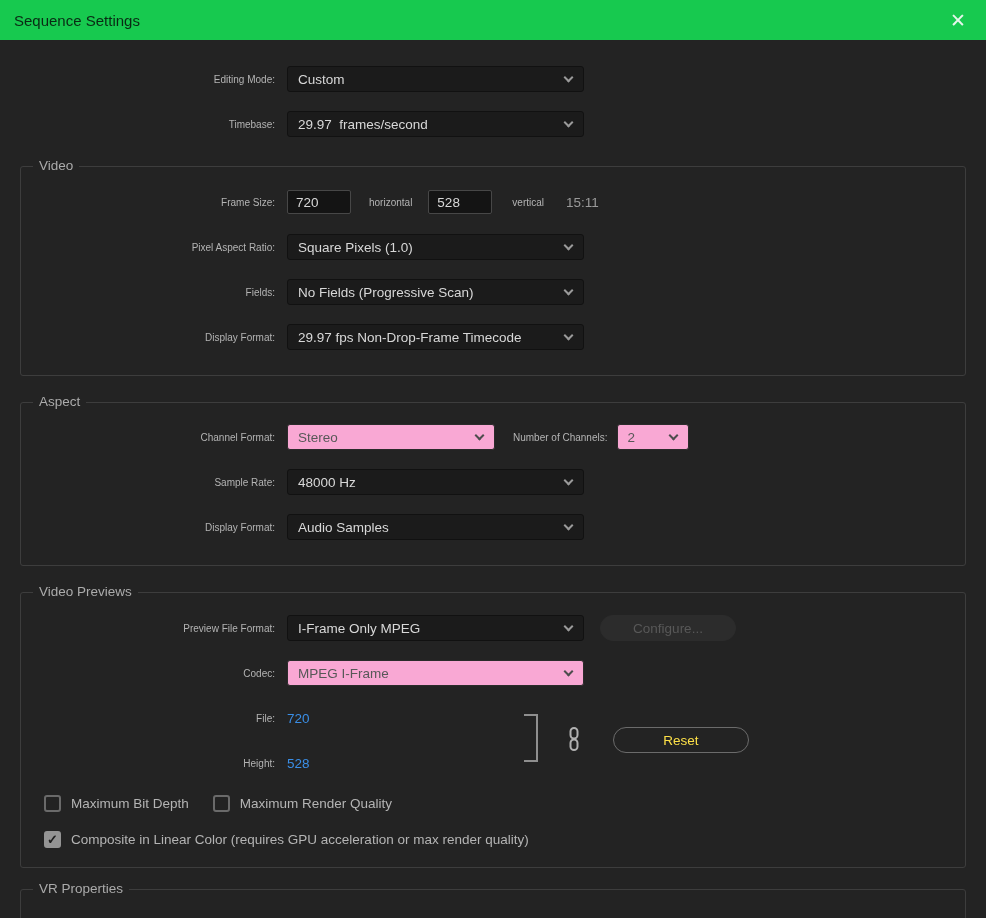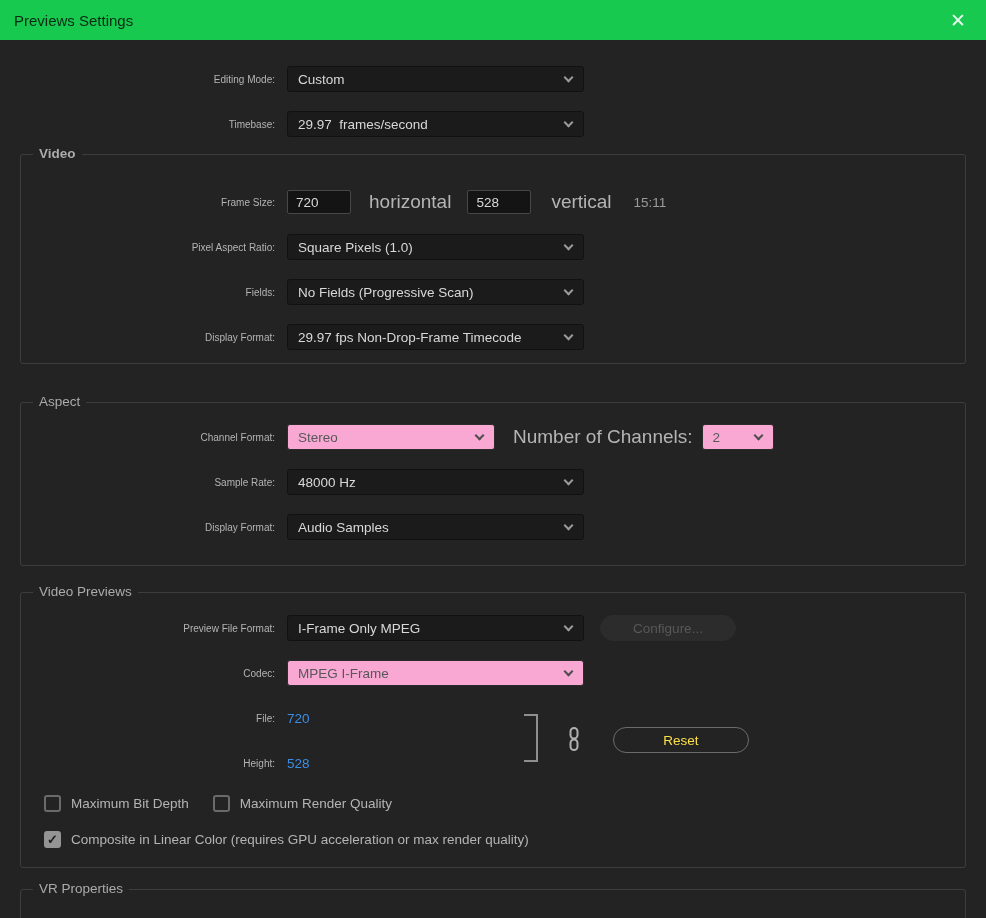--- a/index.html
+++ b/index.html
@@ -32,21 +32,21 @@
 
   
   .groupbox { position:absolute; left:20px; width:946px; border:1px solid #3d3d3d; border-radius:3px; }
   .group-title { position:absolute; top:-9px; left:12px; background:#232323; padding:0 6px;
                  color:#ababab; font-size:13.5px; }
 
   
   .tinput { width:64px; height:24px; background:#141414; border:1px solid #474747; border-radius:2px;
             color:#d8d8d8; font-size:13.5px; padding:0 8px; font-family:inherit; outline:none; }
 
-  .inline-lbl { color:#b4b4b4; font-size:19px; }
+  .inline-lbl { color:#b4b4b4; font-size:10px; }
   .aspect { color:#9a9a9a; font-size:13.5px; }
 
   .hot { color:var(--accent,#3A8EE6); font-size:13.5px; cursor:ew-resize; }
 
   
   .btn { height:26px; width:136px; border-radius:13px; font-size:13.5px;
          display:flex; align-items:center; justify-content:center; font-family:inherit; }
   .btn-reset { background:transparent; border:1px solid #6b6b6b; color:#fde047; }
   .btn-configure { background:#2c2c2c; border:1px solid #2c2c2c; color:#585858; }
 
@@ -62,41 +62,41 @@
   .bracket { position:absolute; left:524px; top:714px; width:14px; height:48px;
              border-top:2px solid #8f8f8f; border-right:2px solid #8f8f8f; border-bottom:2px solid #8f8f8f; }
   .linkicon { position:absolute; left:566px; top:726px; }
 </style>
 </head>
 <body>
 
 <div class="dialog">
 
   <div class="titlebar">
-    <span class="title">Previews Settings</span>
+    <span class="title">Sequence Settings</span>
     <span class="close">✕</span>
   </div>
 
   <div class="row" style="top:66px">
     <span class="lbl">Editing Mode:</span>
     <div class="dropdown dd-328 gap">
       <span>Custom</span>
       <span class="chev"></span>
     </div>
   </div>
 
   <div class="row" style="top:111px">
     <span class="lbl">Timebase:</span>
     <div class="dropdown dd-328 gap">
       <span>29.97&nbsp; frames/second</span>
       <span class="chev"></span>
     </div>
   </div>
 
-  <div class="groupbox" style="top:154px; height:210px;font-weight:bold;">
+  <div class="groupbox" style="top:166px; height:210px;">
     <span class="group-title">Video</span>
   </div>
 
   <div class="row" style="top:189px">
     <span class="lbl">Frame Size:</span>
     <input class="tinput gap" value="720" style="">
     <span class="inline-lbl" style="margin-left:18px">horizontal</span>
     <input class="tinput" style="margin-left: 16px;" value="528">
     <span class="inline-lbl" style="margin-left:20px">vertical</span>
     <span class="aspect" style="margin-left:22px">15:11</span>

